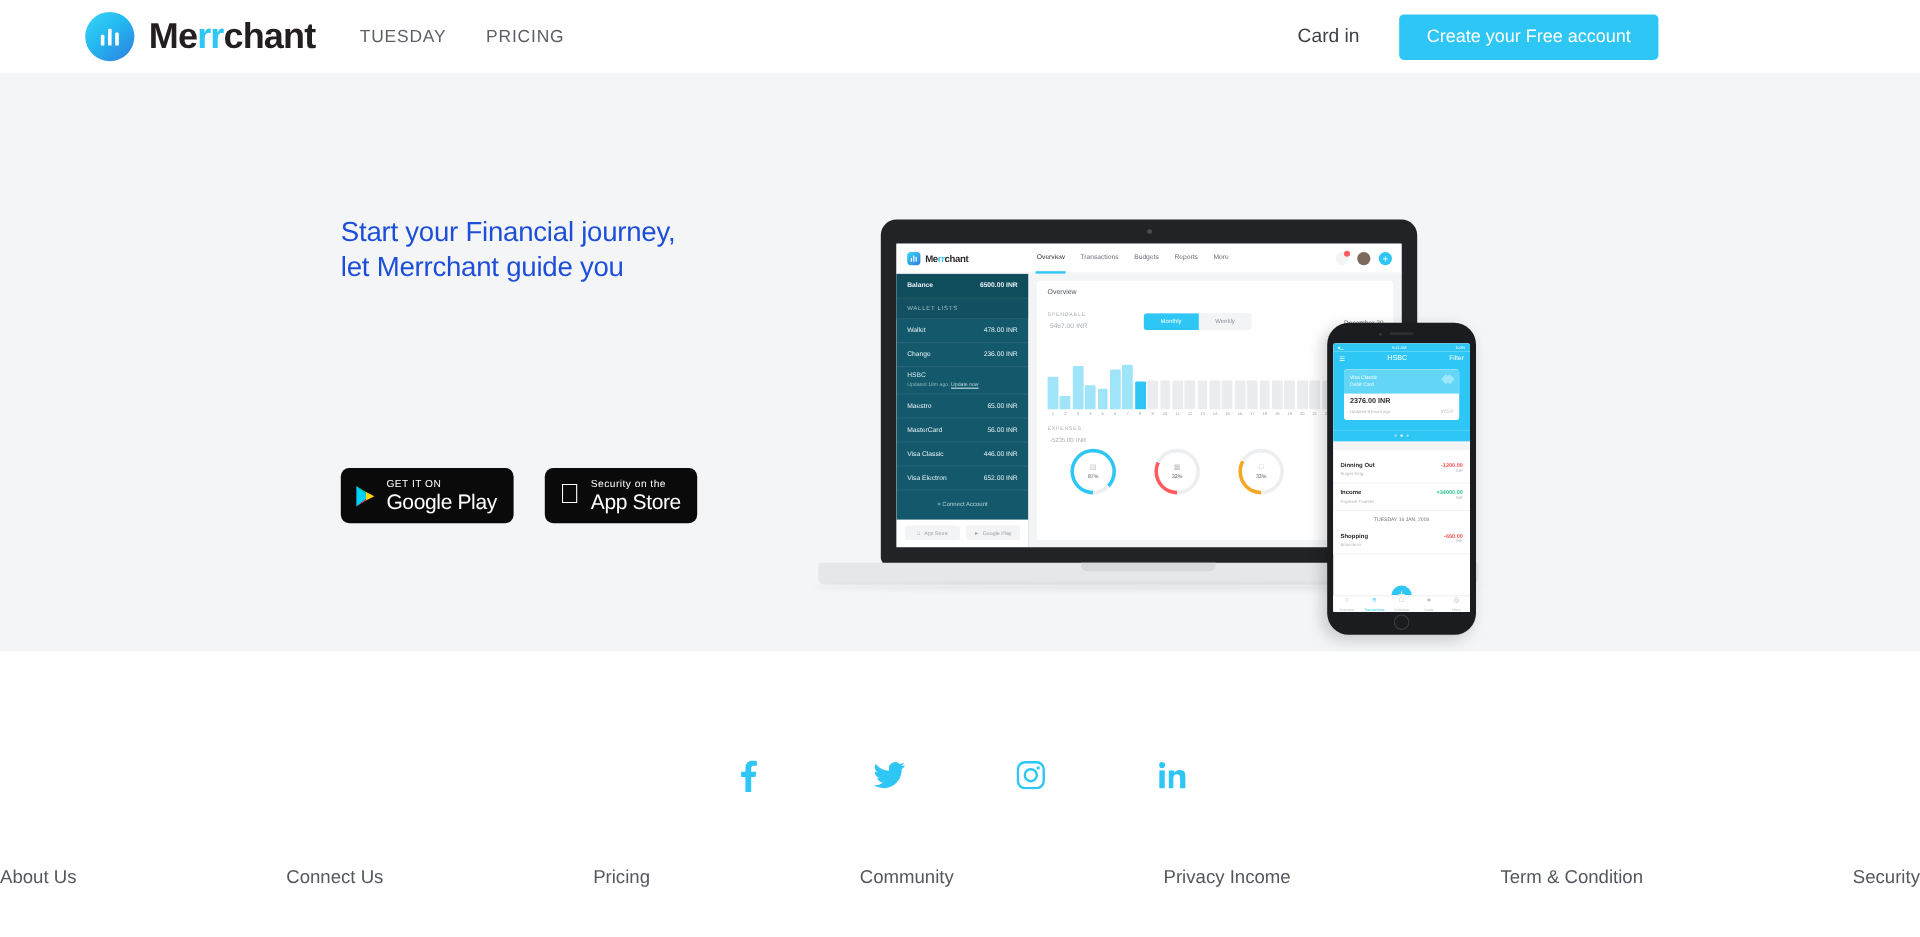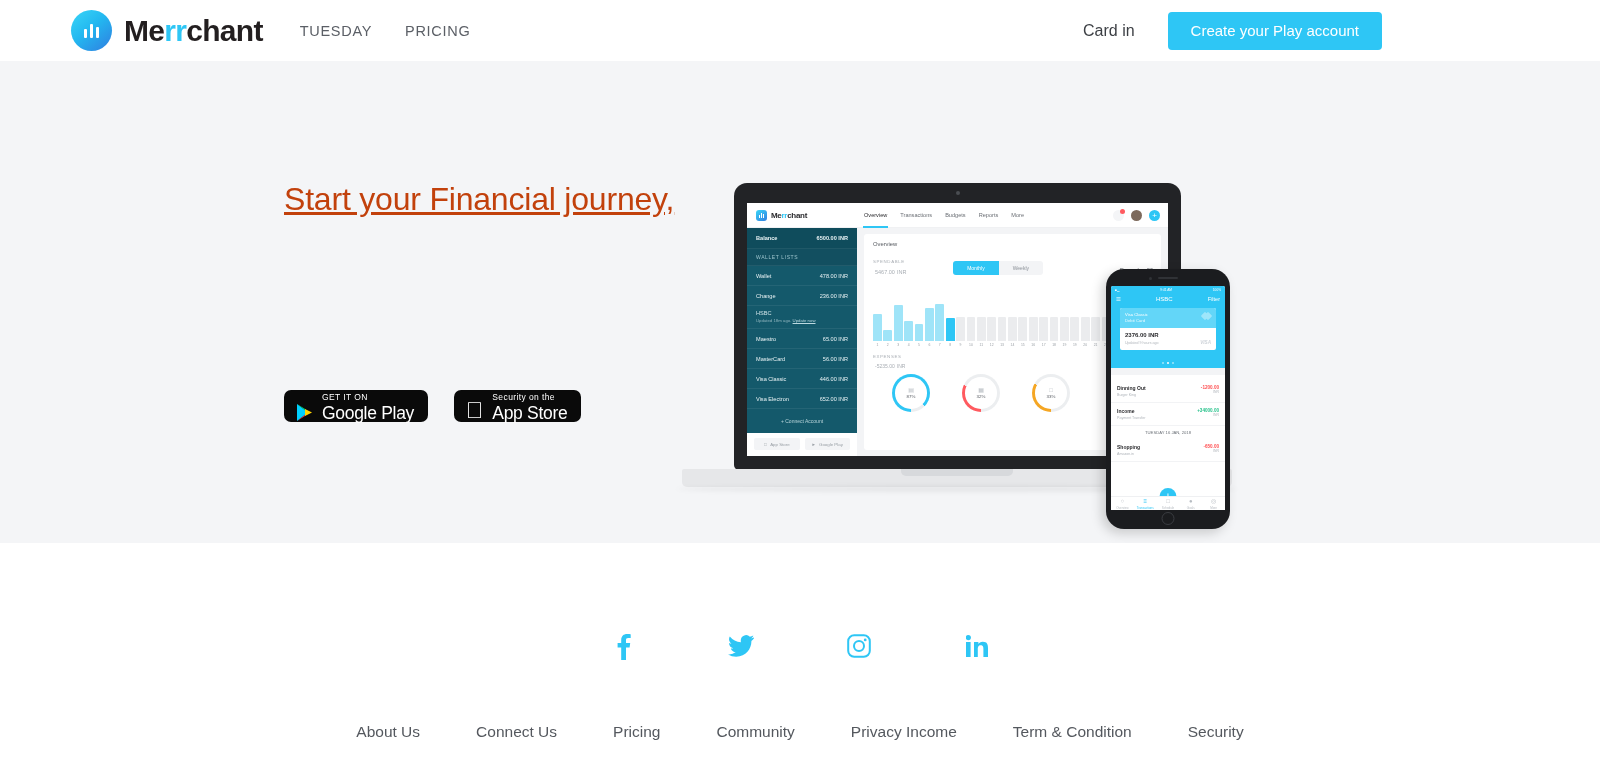--- a/index.html
+++ b/index.html
@@ -53,30 +53,30 @@
     margin-right:218px; white-space:nowrap;
   }
 
   
   .hero {
     position:absolute; left:0; top:61px; width:1600px; height:482px;
     background:#f4f5f7;
   }
   .hero-copy { position:absolute; left:284px; top:118px; width:460px; }
   .hero-title {
-    font-size:32px; font-weight:normal; color:#c2410c;
-    line-height:1.28; letter-spacing:-0.2px;text-decoration:underline;
+    font-size:23px; font-weight:normal; color:#1d4ed8;
+    line-height:1.28; letter-spacing:-0.2px;
   }
   .hero-sub {
     margin-top:17px; font-size:16px; color:#4a4f55; letter-spacing:-0.1px;
   }
   .badges { position:absolute; left:284px; top:329px; display:flex; gap:26px; }
   .badge {
-    background:#0a0a0a; border-radius:7px; height:32px;
-    display:flex; align-items:flex-end; padding:0 14px 0 12px; gap:9px;
+    background:#0a0a0a; border-radius:7px; height:46px;
+    display:flex; align-items:center; padding:0 14px 0 12px; gap:9px;
     cursor:pointer;
   }
   .badge .txt { display:flex; flex-direction:column; line-height:1; }
   .badge .t1 { color:#fff; font-size:8.5px; letter-spacing:0.4px; margin-bottom:3px; }
   .badge .t2 { color:#fff; font-size:17.5px; letter-spacing:-0.3px; }
   .gp-tri {
     width:0;height:0; position:relative; width:17px; height:19px;
   }
   .gp-tri svg { display:block; }
   .apple { font-size:23px; color:#fff; line-height:1; margin-top:-3px; }
@@ -239,21 +239,21 @@
   .ph-nav div.on { color:#2ec6f5; }
   .ph-nav div .g { display:block; font-size:6px; line-height:7px; margin-bottom:1px; }
 
   
   .footer { position:absolute; left:0; top:543px; width:1600px; height:238px; background:#fff; }
   .socials { position:absolute; left:0; right:0; top:88px; display:flex;
      justify-content:center; gap:88px; }
   .soc { width:30px; height:30px; display:flex; align-items:center; justify-content:center;
      color:#2ec6f5; cursor:pointer; }
   .flinks { position:absolute; left:0; right:0; top:180px; display:flex;
-     justify-content:center; gap:56px; }
+     justify-content:space-between; gap:56px; }
   .flink { font-size:15.5px; color:#54585e; text-decoration:none; cursor:pointer; white-space:nowrap; }
 </style>
 </head>
 <body>
 
 <div class="page">
 
   <div class="header">
     <div class="brand">
       <div class="logo-mark">
@@ -262,28 +262,29 @@
           <i class="b3"></i>
       </div>
       <div class="brand-name"><span>Me</span><span class="accent">rr</span><span>chant</span></div>
     </div>
     <div class="nav-links">
       <a class="nav-link">TUESDAY</a>
       <a class="nav-link">PRICING</a>
     </div>
     <div class="header-right">
       <span class="signin">Card in</span>
-      <button class="cta">Create your Play account</button>
+      <button class="cta">Create your Free account</button>
     </div>
   </div>
 
   <div class="hero">
     <div class="hero-copy">
       <h1 class="hero-title">
         <span>Start your Financial journey,</span><br>
+        <span>let Merrchant guide you</span>
       </h1>
     </div>
 
     <div class="badges">
       <div class="badge">
         <span class="gp-tri">
           <svg width="17" height="19" viewBox="0 0 17 19">
             <polygon points="1,1 12,9.5 1,18" fill="#00d0ff"></polygon>
             <polygon points="1,1 9,6 12,9.5" fill="#00e676"></polygon>
             <polygon points="1,18 9,13 12,9.5" fill="#ff3a44"></polygon>

